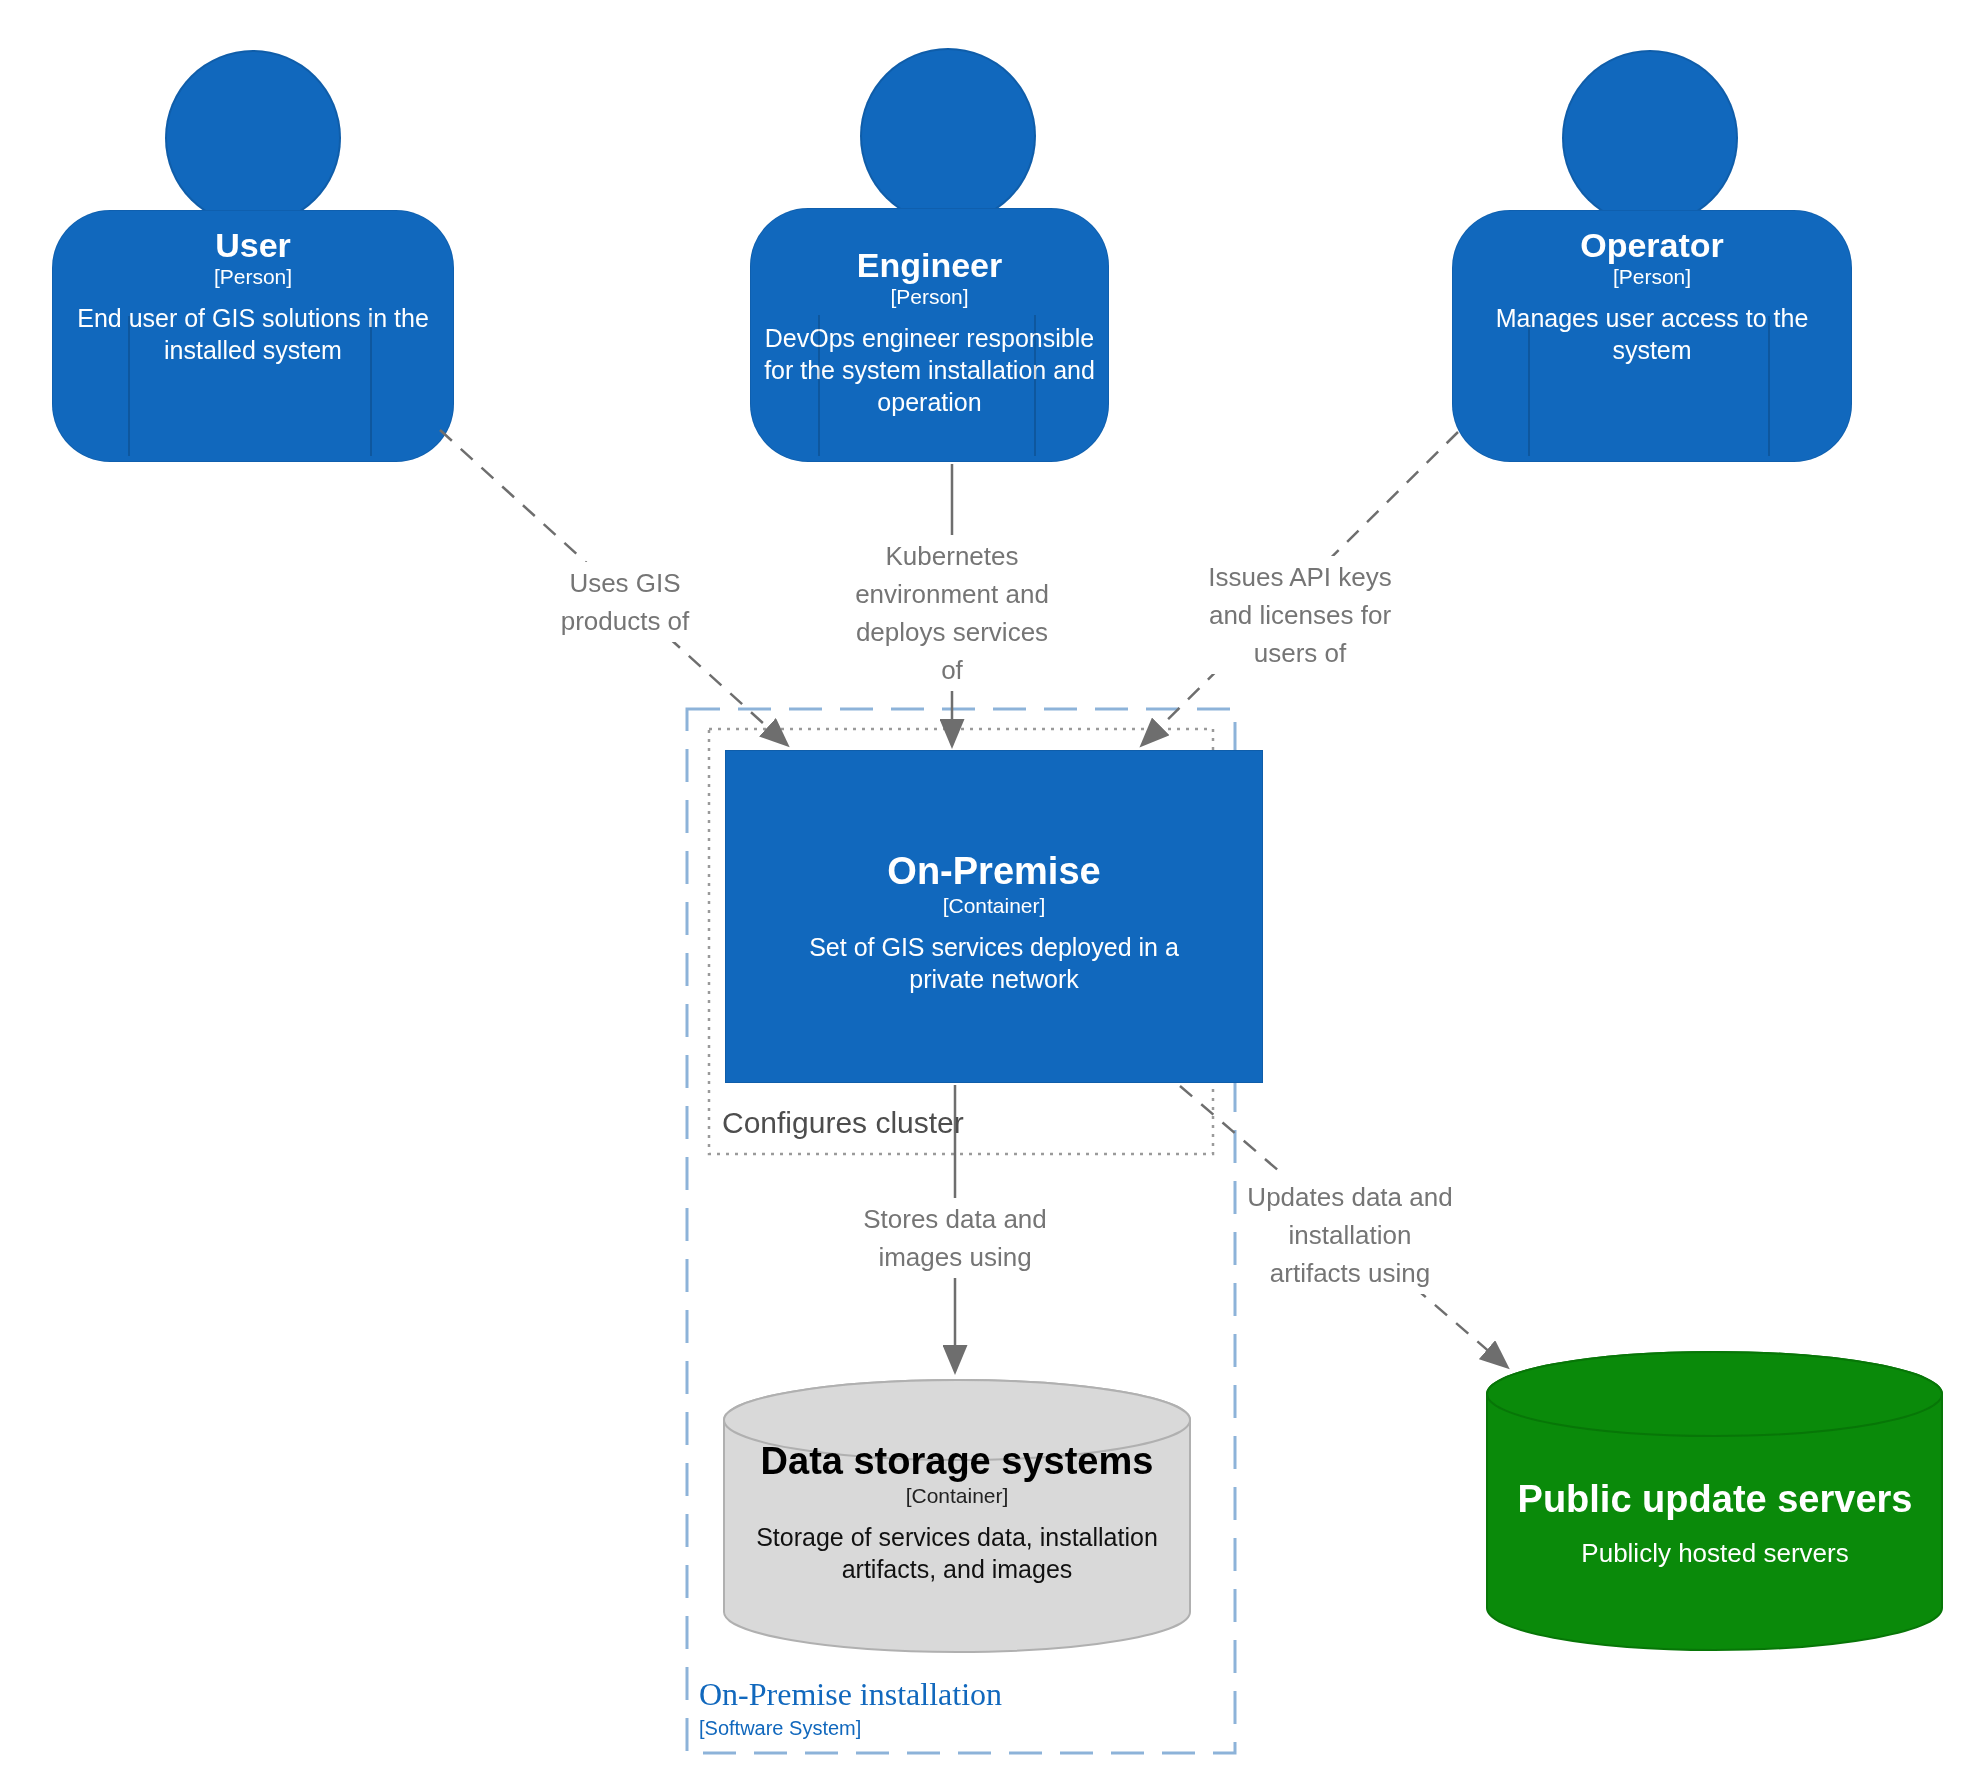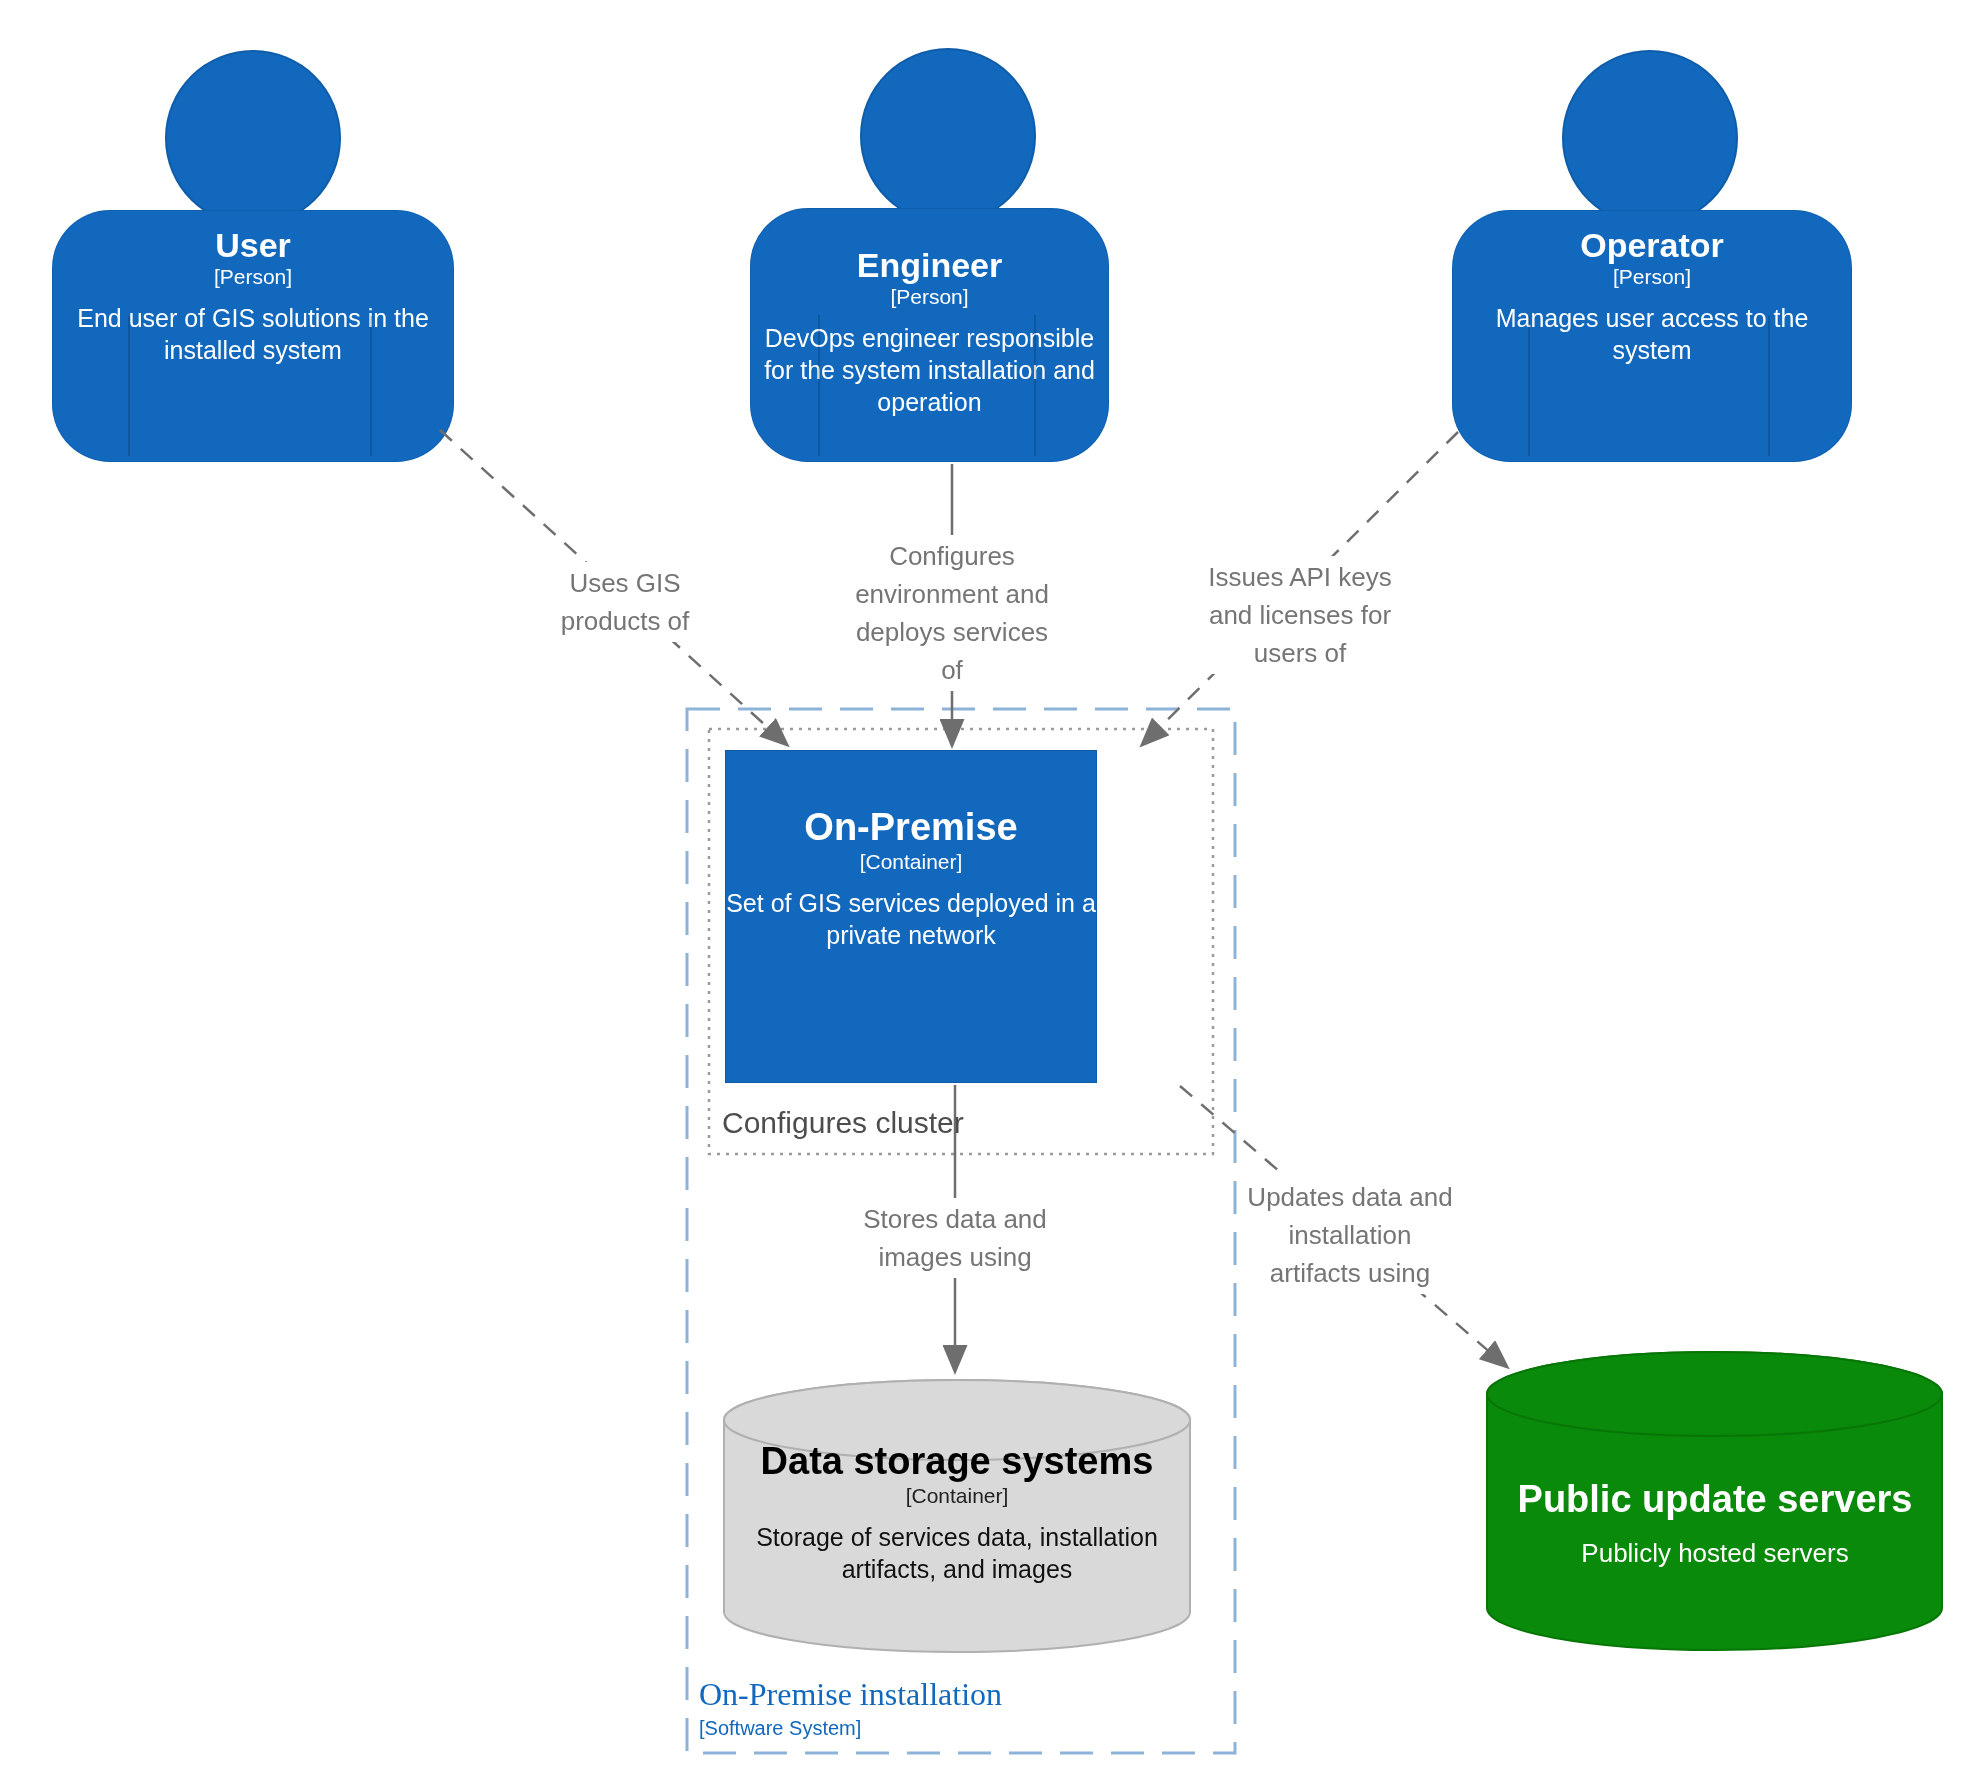--- a/index.html
+++ b/index.html
@@ -22,23 +22,23 @@
     color:#fff;display:flex;flex-direction:column;align-items:center;text-align:center;
     padding-top:16px;box-sizing:border-box;box-shadow:inset 0 0 0 1px rgba(0,0,0,0.08);}
   .arm{position:absolute;width:2px;top:42%;bottom:6px;background:rgba(0,0,0,0.16);}
   .arm.left{left:19%;} .arm.right{left:79%;}
 
   .title{font-size:34px;font-weight:bold;line-height:1.15;}
   .meta{font-size:21px;}
   .desc{font-size:25px;margin-top:13px;line-height:32px;white-space:pre-line;}
 
   
-  .box-onprem{position:absolute;left:725px;top:750px;width:372px;height:333px;
+  .box-onprem{position:absolute;left:725px;top:750px;width:538px;height:333px;
     background:var(--container-fill);color:#fff;display:flex;flex-direction:column;
-    align-items:center;text-align:center;padding-top:56px;box-sizing:border-box;
+    align-items:center;text-align:center;padding-top:100px;box-sizing:border-box;
     box-shadow:inset 0 0 0 1px rgba(0,0,0,0.10);}
   .box-onprem .title{font-size:38px;}
 
   
   .cyl-text{position:absolute;display:flex;flex-direction:column;align-items:center;text-align:center;}
   #storage-text{left:734px;top:1440px;width:446px;color:#111;}
   #storage-text .title{font-size:38px;color:#000;}
   #storage-text .meta{color:#222;}
   #green-text{left:1497px;top:1478px;width:436px;color:#fff;}
   #green-text .title{font-size:38px;}
@@ -120,21 +120,21 @@
     </defs>
     <line x1="440" y1="430" x2="786" y2="744" stroke="var(--line-gray)" stroke-width="2.5" stroke-dasharray="16 12" marker-end="url(#arrow)"></line>
     <line x1="952" y1="464" x2="952" y2="744" stroke="var(--line-gray)" stroke-width="2.5" marker-end="url(#arrow)"></line>
     <line x1="1458" y1="432" x2="1143" y2="744" stroke="var(--line-gray)" stroke-width="2.5" stroke-dasharray="16 12" marker-end="url(#arrow)"></line>
     <line x1="955" y1="1085" x2="955" y2="1370" stroke="var(--line-gray)" stroke-width="2.5" marker-end="url(#arrow)"></line>
     <line x1="1180" y1="1086" x2="1506" y2="1366" stroke="var(--line-gray)" stroke-width="2.5" stroke-dasharray="16 12" marker-end="url(#arrow)"></line>
   </svg>
 
   <div class="rel-label" style="left:528px;top:562px;width:194px;">Uses GIS
 products of</div>
-  <div class="rel-label" style="left:833px;top:535px;width:238px;">Configures
+  <div class="rel-label" style="left:833px;top:535px;width:238px;">Kubernetes
 environment and
 deploys services
 of</div>
   <div class="rel-label" style="left:1183px;top:556px;width:234px;">Issues API keys
 and licenses for
 users of</div>
   <div class="rel-label" style="left:842px;top:1198px;width:226px;">Stores data and
 images using</div>
   <div class="rel-label" style="left:1243px;top:1176px;width:214px;">Updates data and
 installation

